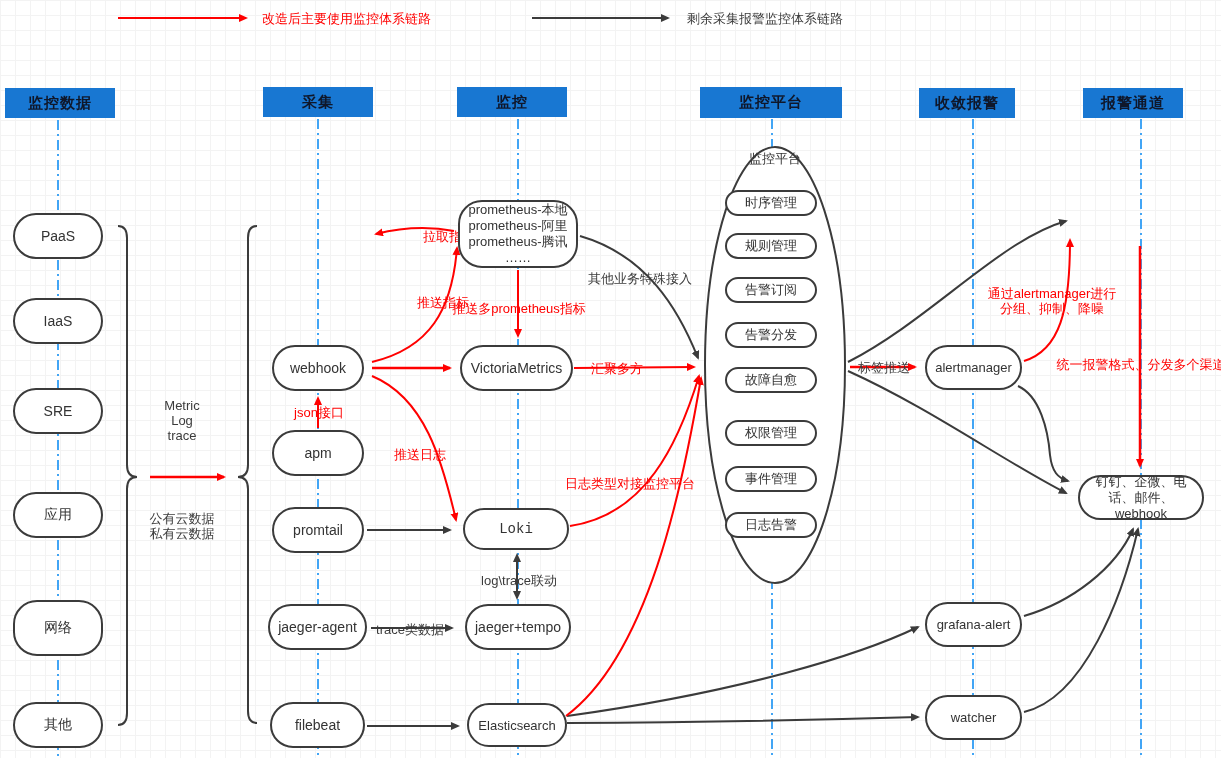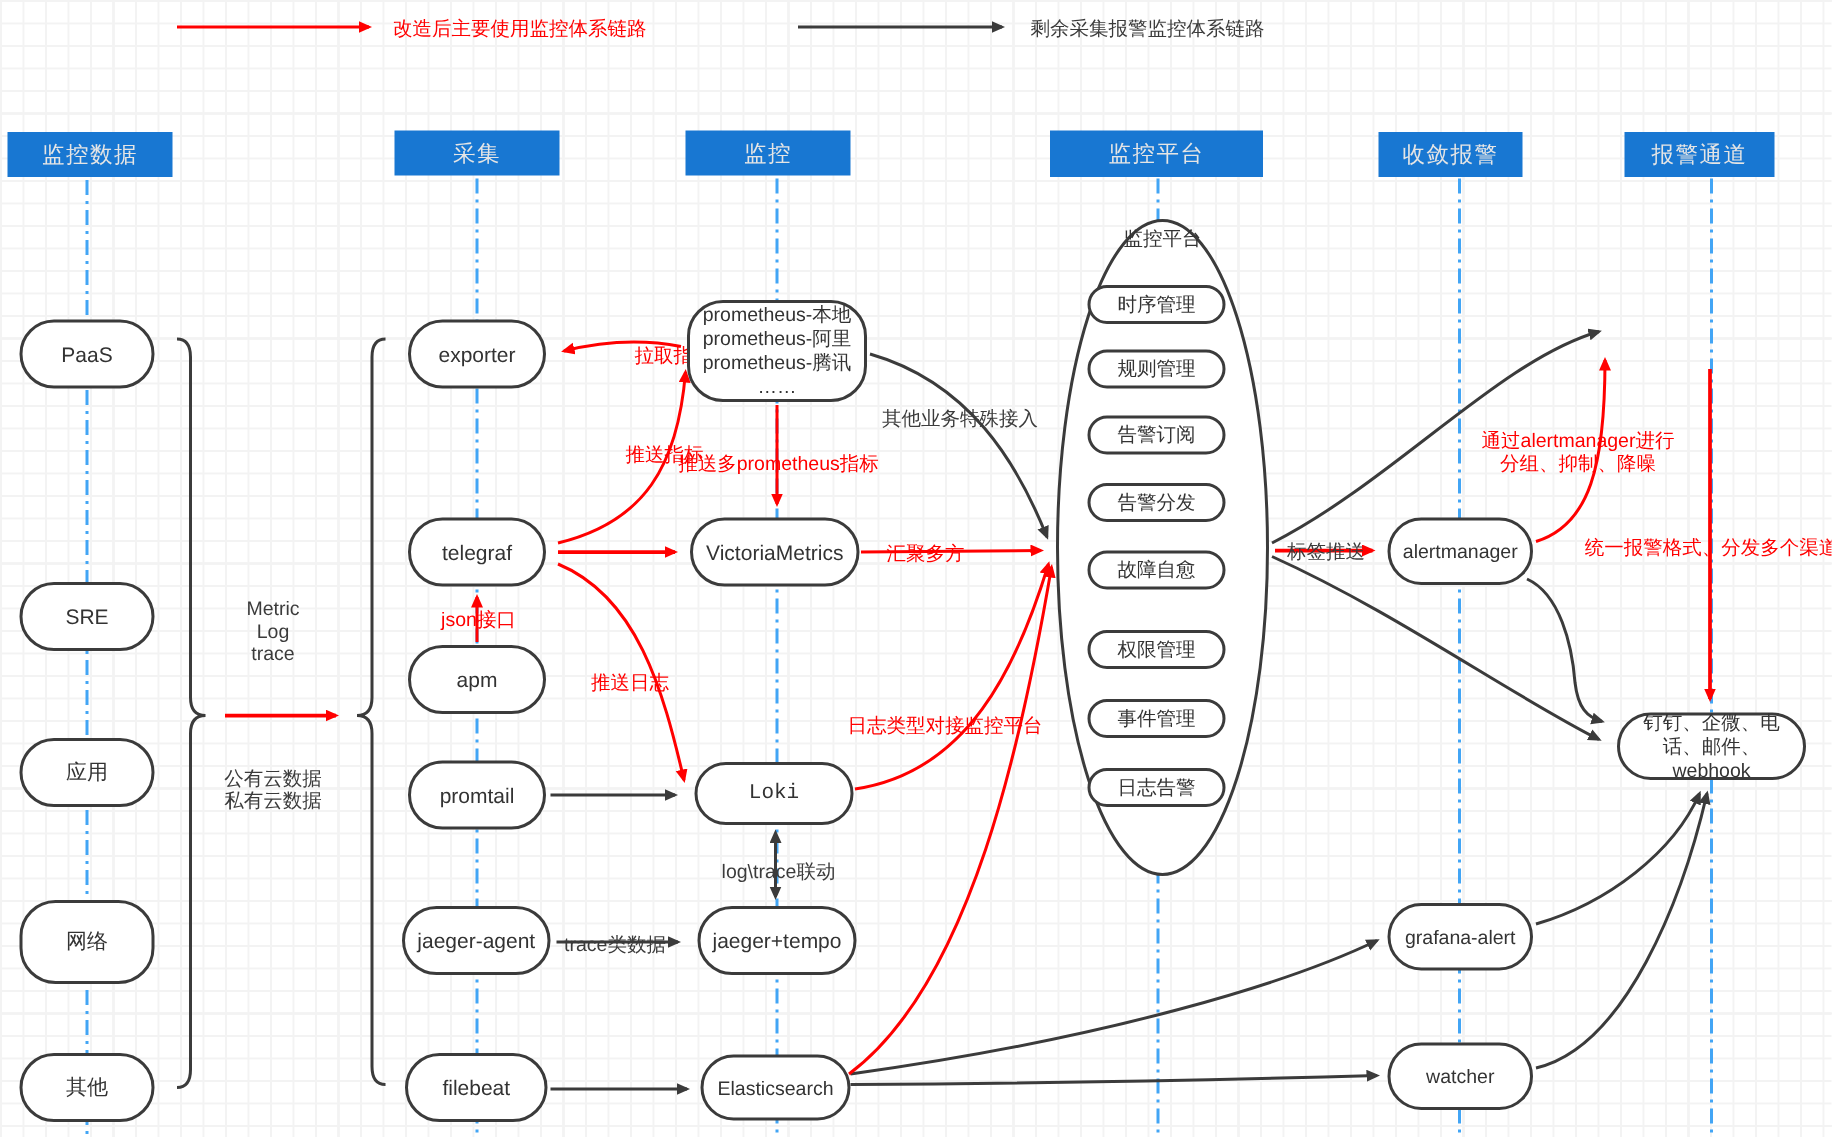--- a/index.html
+++ b/index.html
@@ -9,23 +9,23 @@
     background-color:#ffffff;
     background-image:
       linear-gradient(#f3f3f3 1px, transparent 1px),
       linear-gradient(90deg,#f3f3f3 1px, transparent 1px),
       linear-gradient(#e9e9e9 1px, transparent 1px),
       linear-gradient(90deg,#e9e9e9 1px, transparent 1px);
     background-size:15px 15px,15px 15px,75px 75px,75px 75px;
   }
   svg.wires{position:absolute;left:0;top:0;z-index:1;}
   .header{
-    position:absolute;z-index:3;background:#1877d2;color:#e5e5e5;
+    position:absolute;z-index:3;background:#1877d2;color:#0f172a;
     display:flex;align-items:center;justify-content:center;
-    font-size:15px;font-weight:normal;letter-spacing:1px;
+    font-size:15px;font-weight:bold;letter-spacing:1px;
   }
   .node{
     position:absolute;z-index:3;background:#fff;border:2px solid #3b3b3b;
     border-radius:24px;display:flex;align-items:center;justify-content:center;
     font-size:14px;color:#333;text-align:center;box-sizing:border-box;
   }
   .node.multi{flex-direction:column;font-size:13px;line-height:16px;}
   .pitem{
     position:absolute;z-index:3;background:#fff;border:2px solid #3b3b3b;
     border-radius:14px;display:flex;align-items:center;justify-content:center;
@@ -109,33 +109,33 @@
   <span class="legend-label" style="left:687px;top:10px;color:#3b3b3b;">剩余采集报警监控体系链路</span>
 
   <div class="header" style="left:5px;top:88px;width:110px;height:30px;">监控数据</div>
   <div class="header" style="left:263px;top:87px;width:110px;height:30px;">采集</div>
   <div class="header" style="left:457px;top:87px;width:110px;height:30px;">监控</div>
   <div class="header" style="left:700px;top:87px;width:142px;height:31px;">监控平台</div>
   <div class="header" style="left:919px;top:88px;width:96px;height:30px;">收敛报警</div>
   <div class="header" style="left:1083px;top:88px;width:100px;height:30px;">报警通道</div>
 
   <div class="node" style="left:13px;top:213px;width:90px;height:46px;">PaaS</div>
+  <div class="node" style="left:13px;top:298px;width:90px;height:46px;">IaaS</div>
   <div class="node" style="left:13px;top:388px;width:90px;height:46px;">SRE</div>
   <div class="node" style="left:13px;top:492px;width:90px;height:46px;">应用</div>
   <div class="node" style="left:13px;top:600px;width:90px;height:56px;">网络</div>
   <div class="node" style="left:13px;top:702px;width:90px;height:46px;">其他</div>
 
   <div class="elabel prewrap" style="left:182px;top:398px;">Metric
 Log
 trace</div>
   <div class="elabel prewrap" style="left:182px;top:511px;">公有云数据
 私有云数据</div>
 
-  <div class="node" style="left:272px;top:213px;width:92px;height:46px;">exporter</div>
-  <div class="node" style="left:272px;top:345px;width:92px;height:46px;">telegraf</div>
+  <div class="node" style="left:272px;top:345px;width:92px;height:46px;">webhook</div>
   <div class="node" style="left:272px;top:430px;width:92px;height:46px;">apm</div>
   <div class="node" style="left:272px;top:507px;width:92px;height:46px;">promtail</div>
   <div class="node" style="left:268px;top:604px;width:99px;height:46px;">jaeger-agent</div>
   <div class="node" style="left:270px;top:702px;width:95px;height:46px;">filebeat</div>
 
   <div class="node multi" style="left:458px;top:200px;width:120px;height:68px;">
     <div>prometheus-本地</div>
     <div>prometheus-阿里</div>
     <div>prometheus-腾讯</div>
     <div>……</div>

